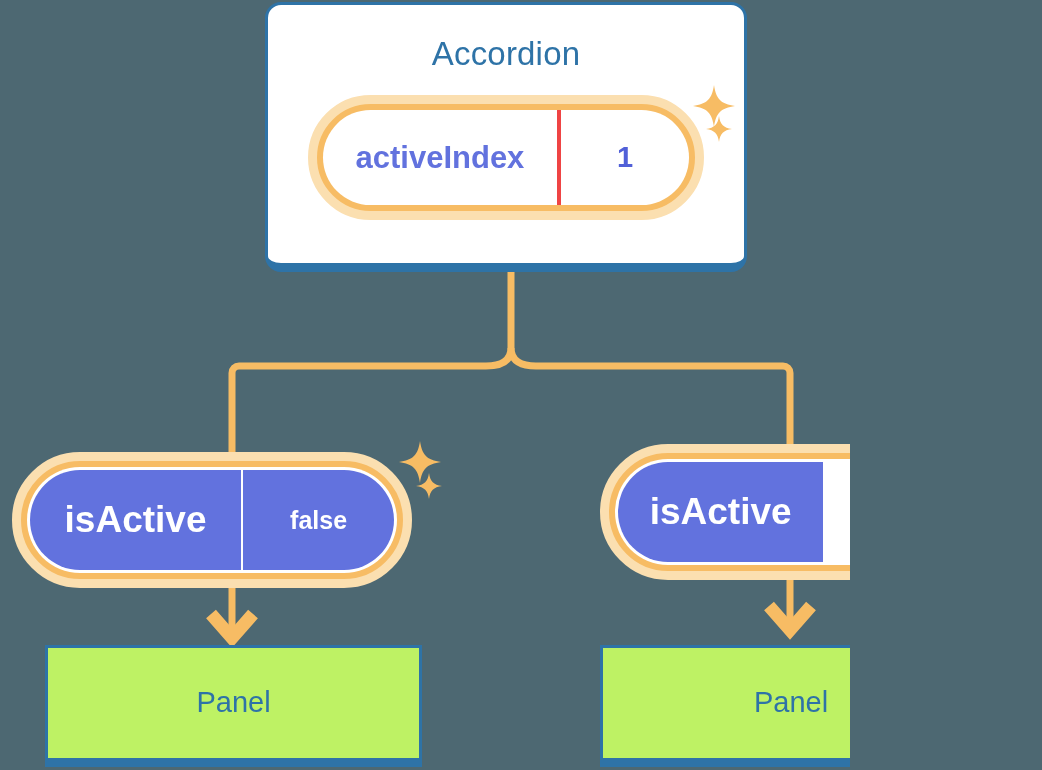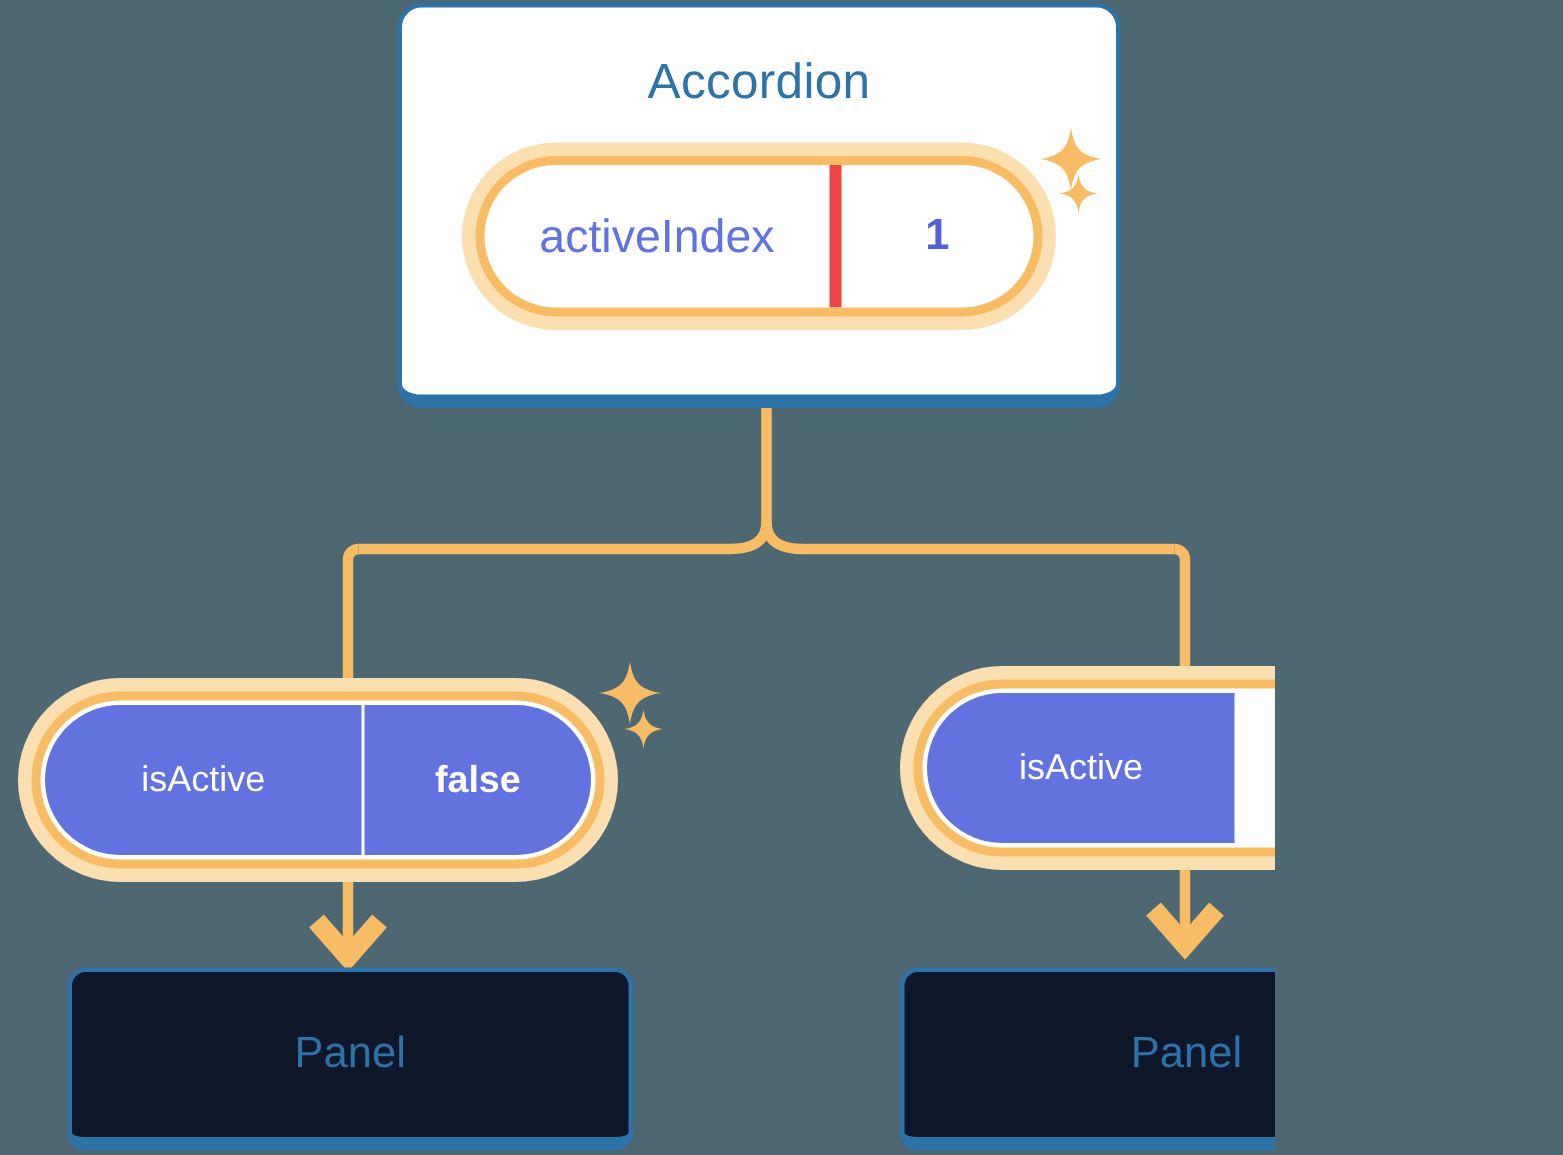--- a/index.html
+++ b/index.html
@@ -52,24 +52,24 @@
     text-align: center;
     color: #2e73a7;
     font-size: 33px;
     letter-spacing: .2px;
     font-weight: 400;
   }
 
   
   .panel-card {
     position: absolute;
-    background: #0f172a;
+    background: #bef264;
     border: 3px solid #2e73a7;
     border-bottom-width: 9px;
-    border-radius: 12px;
+    border-radius: 0;
     box-sizing: border-box;
     z-index: 3;
     display: flex;
     align-items: center;
     justify-content: center;
   }
   #panel-left  { left: 45px;  top: 645px; width: 377px; height: 122px; }
   #panel-right { left: 600px; top: 645px; width: 382px; height: 122px; }
   .panel-label {
     color: #2e73a7;
@@ -110,22 +110,22 @@
     left: 308px;
     top: 95px;
     width: 396px;
     height: 125px;
   }
   #pill-active-index .pill-inner { background: #ffffff; }
   #pill-active-index .pill-key {
     flex: 0 0 65%;
     color: #6272de;
     font-size: 31px;
-    font-weight: 400;
-    border-right: 8px solid #ef4444;
+    font-weight: 700;
+    border-right: 4px solid #ef4444;
   }
   #pill-active-index .pill-val {
     flex: 1 1 auto;
     color: #5160d8;
     font-size: 29px;
     font-weight: 700;
   }
 
   
   .pill-purple .pill-inner {
@@ -133,22 +133,22 @@
     padding: 3px;
     gap: 2px;
   }
   .pill-purple .pill-key,
   .pill-purple .pill-val {
     background: #6272de;
     color: #ffffff;
   }
   .pill-purple .pill-key {
     flex: 0 0 58%;
-    font-size: 24px;
-    font-weight: 400;
+    font-size: 37px;
+    font-weight: 700;
     border-radius: 999px 0 0 999px;
   }
   .pill-purple .pill-val {
     flex: 1 1 auto;
     font-size: 25px;
     font-weight: 700;
     border-radius: 0 999px 999px 0;
   }
   #pill-is-active-left  { left: 12px;  top: 452px; width: 400px; height: 136px; }
   #pill-is-active-right { left: 600px; top: 444px; width: 390px; height: 136px; }

